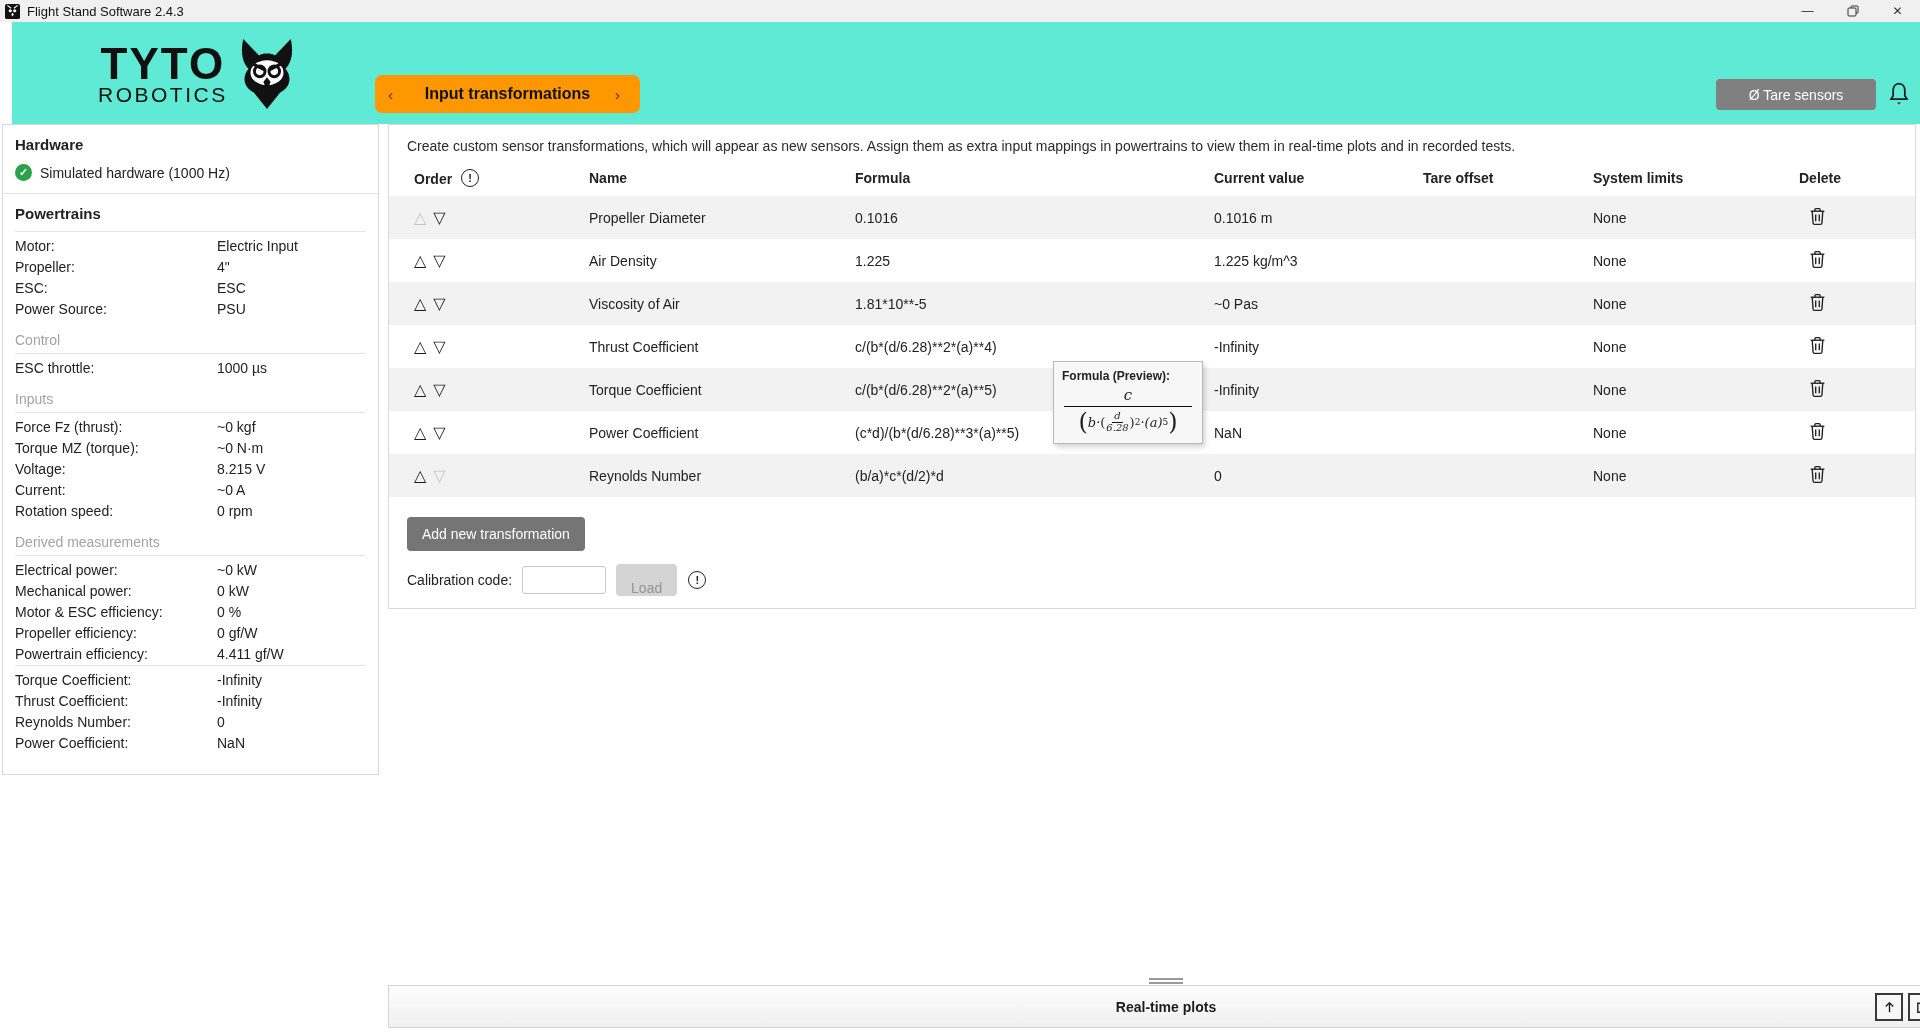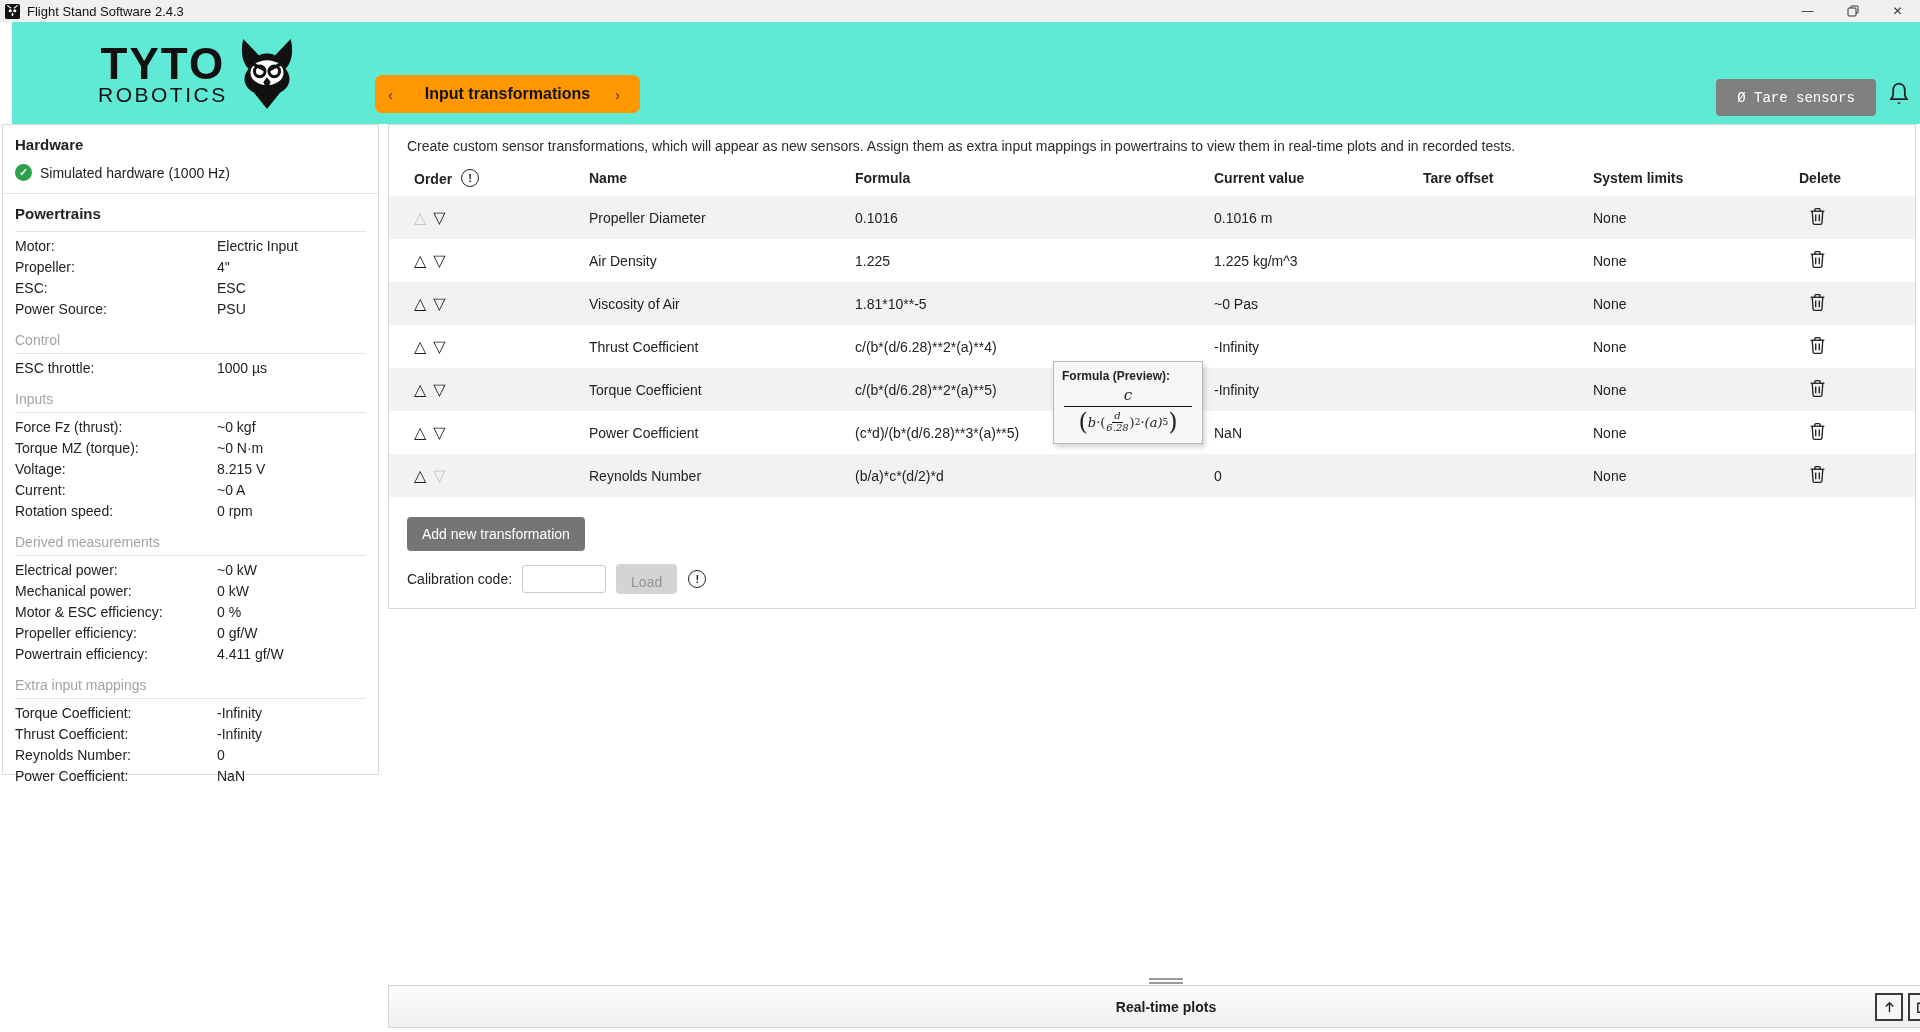--- a/index.html
+++ b/index.html
@@ -22,23 +22,23 @@
   .logo-line1 { font-size:44px; font-weight:900; letter-spacing:2px; transform:scaleY(1.02); color:#111; }
   .logo-line2 { font-size:21px; font-weight:400; letter-spacing:2.5px; color:#111; }
   .logo-owl { width:66px; height:76px; margin-left:6px; }
 
   .nav-pill { position:absolute; left:363px; top:53px; width:265px; height:38px; background:#FF9800;
               border:none; border-radius:7px; display:flex; align-items:center; justify-content:space-between;
               padding:0 13px; cursor:pointer; }
   .nav-pill .chev { font-size:15px; color:#4a3000; width:12px; }
   .nav-pill .nav-label { font-size:16px; font-weight:700; color:#111; }
 
-  .tare-btn { position:absolute; left:1704px; top:57px; width:160px; height:37px; background:#808080;
+  .tare-btn { position:absolute; left:1704px; top:57px; width:160px; height:31px; background:#808080;
               color:#fff; border:none; border-radius:4px; font-size:14px; cursor:pointer;
-              font-family:Liberation Mono, monospace; }
+              font-family:Liberation Sans, sans-serif; }
   .bell { position:absolute; left:1873px; top:57px; width:28px; height:30px; cursor:pointer; }
 
   
   .sidebar { position:absolute; left:2px; top:124px; width:377px; height:651px;
              border:1px solid #d9d9d9; background:#fff; font-size:14px; }
   .sb-title { font-weight:700; font-size:15px; padding:11px 12px 9px 12px; }
   .sb-status { display:flex; align-items:center; padding:2px 12px 12px 12px; }
   .check-circle { width:17px; height:17px; border-radius:50%; background:#2aa24b; color:#fff;
                   font-size:11px; font-weight:700; display:flex; align-items:center; justify-content:center;
                   margin-right:8px; flex:0 0 auto; }
@@ -65,21 +65,21 @@
   .tri { font-size:16px; color:#1d1d1d; cursor:pointer; margin-right:7px; line-height:1; }
   .tri.disabled { color:#c3c3c3; }
   .trash { width:17px; height:19px; margin-left:10px; cursor:pointer; }
 
   .add-btn { margin:20px 0 0 18px; background:#757575; color:#fff; border:none; border-radius:4px;
              height:34px; padding:0 15px; font-size:14px; cursor:pointer;
              font-family:"Liberation Sans", sans-serif; }
   .calib-row { display:flex; align-items:center; margin:13px 0 0 18px; font-size:14px; }
   .calib-input { width:84px; height:28px; border:1px solid #c9c9c9; border-radius:3px;
                  margin-left:10px; padding:0 6px; font-size:14px; }
-  .load-btn { margin-left:10px; height:30px; padding:10px 15px; background:#d4d4d4; color:#949494;
+  .load-btn { margin-left:10px; height:30px; padding:16px 15px; background:#d4d4d4; color:#949494;
               border:none; border-radius:4px; font-size:14px;
               font-family:"Liberation Sans", sans-serif; }
   .calib-info { margin-left:11px; }
 
   
   .tooltip { position:absolute; left:1053px; top:361px; width:150px; background:#f7f7f7;
              border:1px solid #b9b9b9; box-shadow:2px 3px 5px rgba(0,0,0,0.18); z-index:20;
              padding:7px 8px 9px 8px; }
   .tt-title { font-size:12px; font-weight:700; margin-bottom:3px; }
   .tt-frac { text-align:center; font-family:"DejaVu Serif", serif; }
@@ -233,21 +233,20 @@
       </div>
     <div class="sb-row">
         <span>Propeller efficiency:</span>
         <span class="val">0 gf/W</span>
       </div>
     <div class="sb-row">
         <span>Powertrain efficiency:</span>
         <span class="val">4.411 gf/W</span>
       </div>
 
-    <div class="sb-section-title">Extra input mappings</div>
     <div class="sb-section-rule"></div>
     <div class="sb-row">
         <span>Torque Coefficient:</span>
         <span class="val">-Infinity</span>
       </div>
     <div class="sb-row">
         <span>Thrust Coefficient:</span>
         <span class="val">-Infinity</span>
       </div>
     <div class="sb-row">

